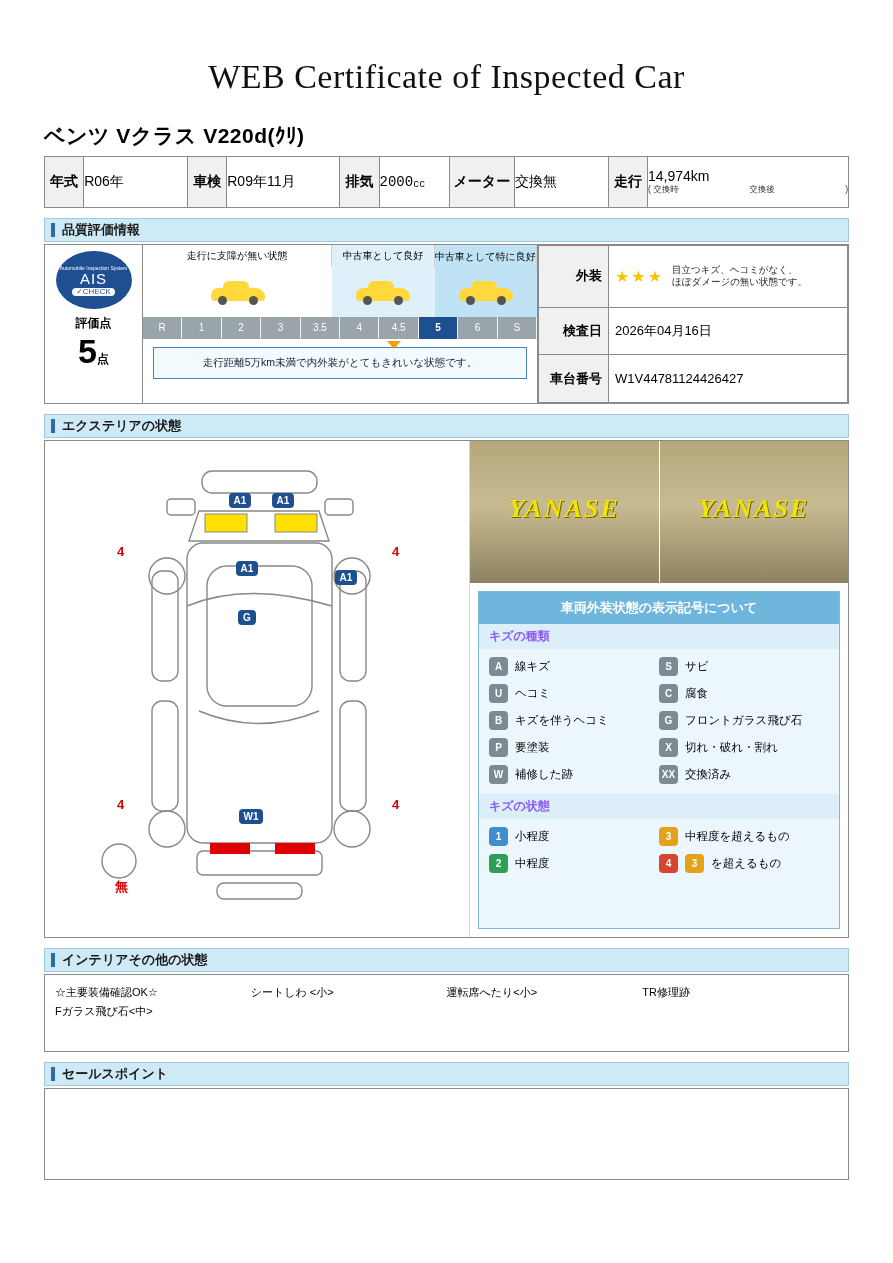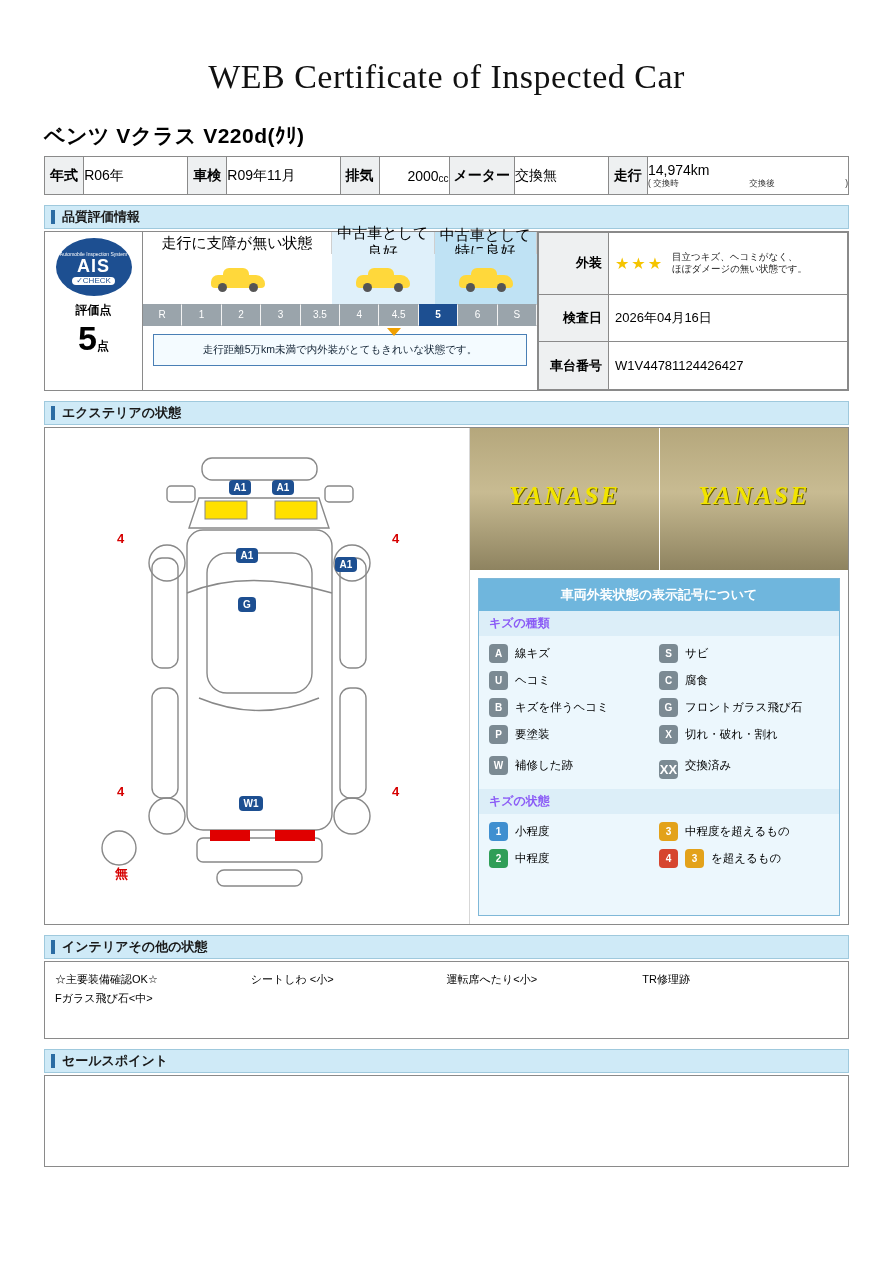--- a/index.html
+++ b/index.html
@@ -27,21 +27,21 @@
     letter-spacing: 0.5px;
   }
   
   .spec {
     margin: 0 44px 0 44px;
     width: 805px;
     border-collapse: collapse;
     border: 1px solid #8a8a8a;
     font-size: 13px;
   }
-  .spec td { border: 1px solid #8a8a8a; padding: 4px 0; height: 38px; vertical-align: middle; margin-top: 28px; }
+  .spec td { border: 1px solid #8a8a8a; padding: 4px 0; height: 51px; vertical-align: middle; margin-top: 28px; }
   .spec td.lbl { background:#eef0f1; font-weight:bold; text-align:center; width:40px; white-space:nowrap; font-size:14px;}
   .spec td.val { background:#fff; font-size:14px; }
   .cc { font-size:10px; vertical-align:bottom; }
   .mile-sub { font-size:8.5px; color:#333; display:flex; justify-content:space-between; width:200px;}
   
   .sec-head {
     margin: 10px 44px 0 44px;
     width: 805px;
     background: #cfeaf7;
     border: 1px solid #9fc9dd;
@@ -60,28 +60,28 @@
     display:flex;
     height: 160px;
     background:#fff;
   }
   .ais-col { width: 98px; border-right:1px solid #8a8a8a; display:flex; flex-direction:column; align-items:center; padding-top:6px;}
   .ais-logo {
     width: 76px; height: 58px; border-radius: 50%;
     background: #1d4f91; color:#fff; display:flex; flex-direction:column;
     align-items:center; justify-content:center; line-height:1;
   }
-  .ais-logo .big { font-size: 18px; font-weight:bold; letter-spacing:1px; }
+  .ais-logo .big { font-size: 15px; font-weight:normal; letter-spacing:1px; }
   .ais-logo .small { font-size: 5px; margin-top:2px; }
   .ais-logo .chk { font-size:8px; margin-top:2px; background:#fff;color:#1d4f91;border-radius:6px;padding:0 4px;}
   .ais-score-lbl { font-size:12px; font-weight:bold; margin-top:6px;}
   .ais-score { font-size:34px; font-weight:bold; line-height:1; margin-top:2px;}
   .ais-score span { font-size:12px; }
   .grade-col { flex:1; border-right:1px solid #8a8a8a; position:relative; }
-  .grade-head { display:flex; height:22px; font-size:15px; }
+  .grade-head { display:flex; height:22px; font-size:10px; }
   .grade-head div { display:flex; align-items:center; justify-content:center; text-align:center; border-right:1px solid #cfcfcf;}
   .gh1 { width:48%; }
   .gh2 { width:26%; background:#dff0fa; }
   .gh3 { width:26%; background:#bfe2f4; line-height:1.1;}
   .cars-row { display:flex; height:50px; }
   .cars-row > div { display:flex; align-items:center; justify-content:center; }
   .c1 { width:48%; }
   .c2 { width:26%; background:#dff0fa;}
   .c3 { width:26%; background:#bfe2f4;}
   .car-ico { width:54px; height:26px; position:relative; }
@@ -124,21 +124,21 @@
   .photo + .photo { border-left:1px solid #fff;}
   .yan { position:absolute; left:50%; top:48%; transform:translate(-50%,-50%);
     font-family:"Liberation Serif", serif; font-weight:bold; font-style:italic; font-size:26px;
     color:#f2e400; letter-spacing:2px; text-shadow:1px 1px 0 #6b6200;}
   .legend { flex:1; margin:8px; border:1px solid #7fb8d8; background:#ecf7fd; display:flex; flex-direction:column;}
   .legend-title { background:#6fb6dd; color:#fff; font-size:13px; font-weight:bold; text-align:center; padding:7px 0;}
   .legend-sub { background:#dceef8; font-size:12px; font-weight:bold; padding:4px 10px; color:#8b5cf6;}
   .legend-grid { display:flex; flex-wrap:wrap; padding:4px 10px 6px 10px;}
   .legend-item { width:50%; display:flex; align-items:center; gap:7px; padding:4px 0; font-size:11.5px;}
   .badge { width:19px;height:19px;border-radius:4px;background:#7b8a93;color:#fff;display:flex;align-items:center;justify-content:center;font-size:10px;font-weight:bold;flex:none;}
-  .badge.xx{font-size:13px;margin-top:8px;}
+  .badge.xx{font-size:10px;}
   .badge.n1{background:#3f8fd0;} .badge.n2{background:#2f9e57;} .badge.n3{background:#e3a21a;} .badge.n4{background:#d6452f;}
   
   .diagram svg { display:block; margin: 10px auto; }
   
   .interior {
     margin:2px 56px 0 44px; width:805px; height:78px; border:1px solid #8a8a8a;
     font-size:11px; padding:8px 10px; background:#fff; position:relative;
   }
   .int-grid { display:flex; }
   .int-col { width:200px; line-height:1.7; }
@@ -155,21 +155,21 @@
   <div class="car-name">ベンツ Vクラス V220d(ｸﾘ)</div>
 
   <table class="spec">
     <tbody>
         <tr>
       <td class="lbl">年式</td>
       <td class="val" style="width:110px">R06年</td>
       <td class="lbl">車検</td>
       <td class="val" style="width:120px">R09年11月</td>
       <td class="lbl">排気</td>
-      <td class="val" style="width:72px; text-align:right;">
+      <td class="val" style="width:72px; text-align:left;font-family:Liberation Mono, monospace;">
         <span>2000</span><span class="cc">cc</span>
       </td>
       <td class="lbl" style="width:66px">メーター</td>
       <td class="val" style="width:100px">交換無</td>
       <td class="lbl">走行</td>
       <td class="val">
         <div style="font-size:14px;">14,974km</div>
         <div class="mile-sub">
           <span>( 交換時</span>
           <span>交換後</span>

